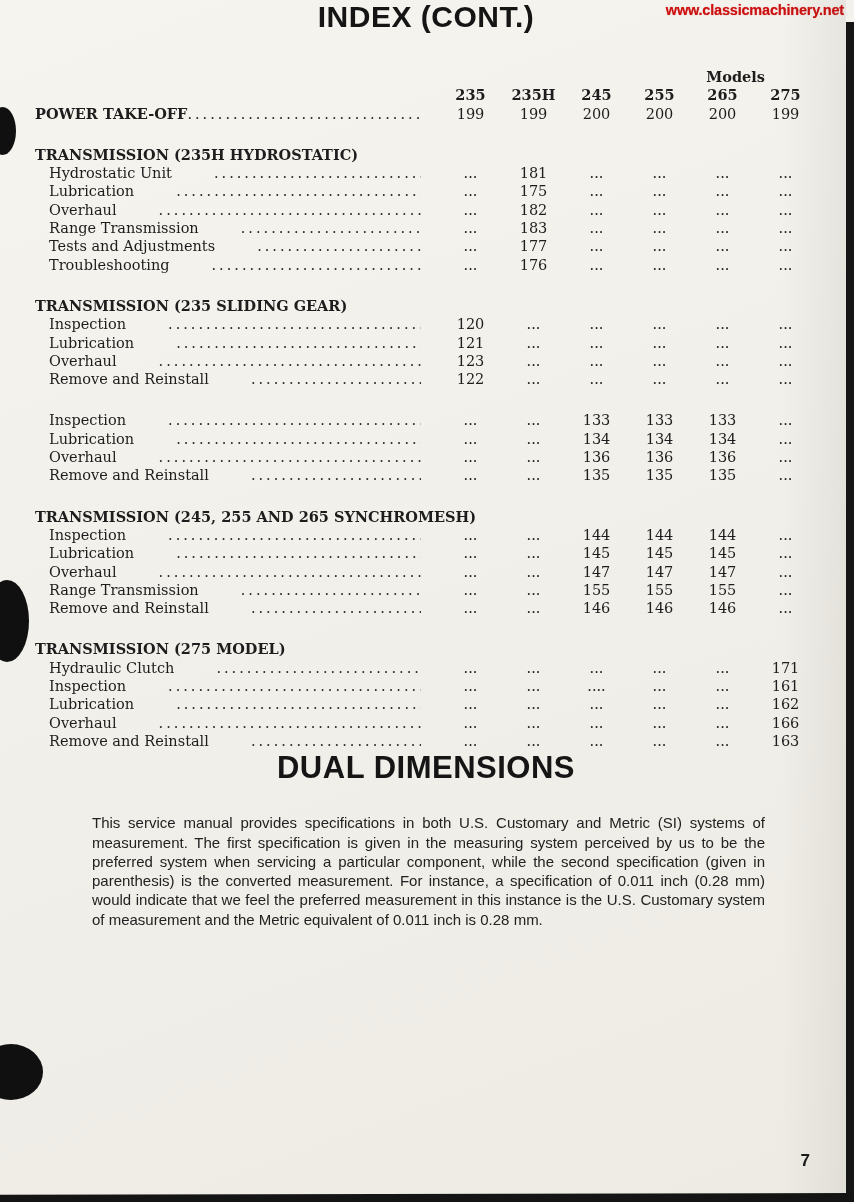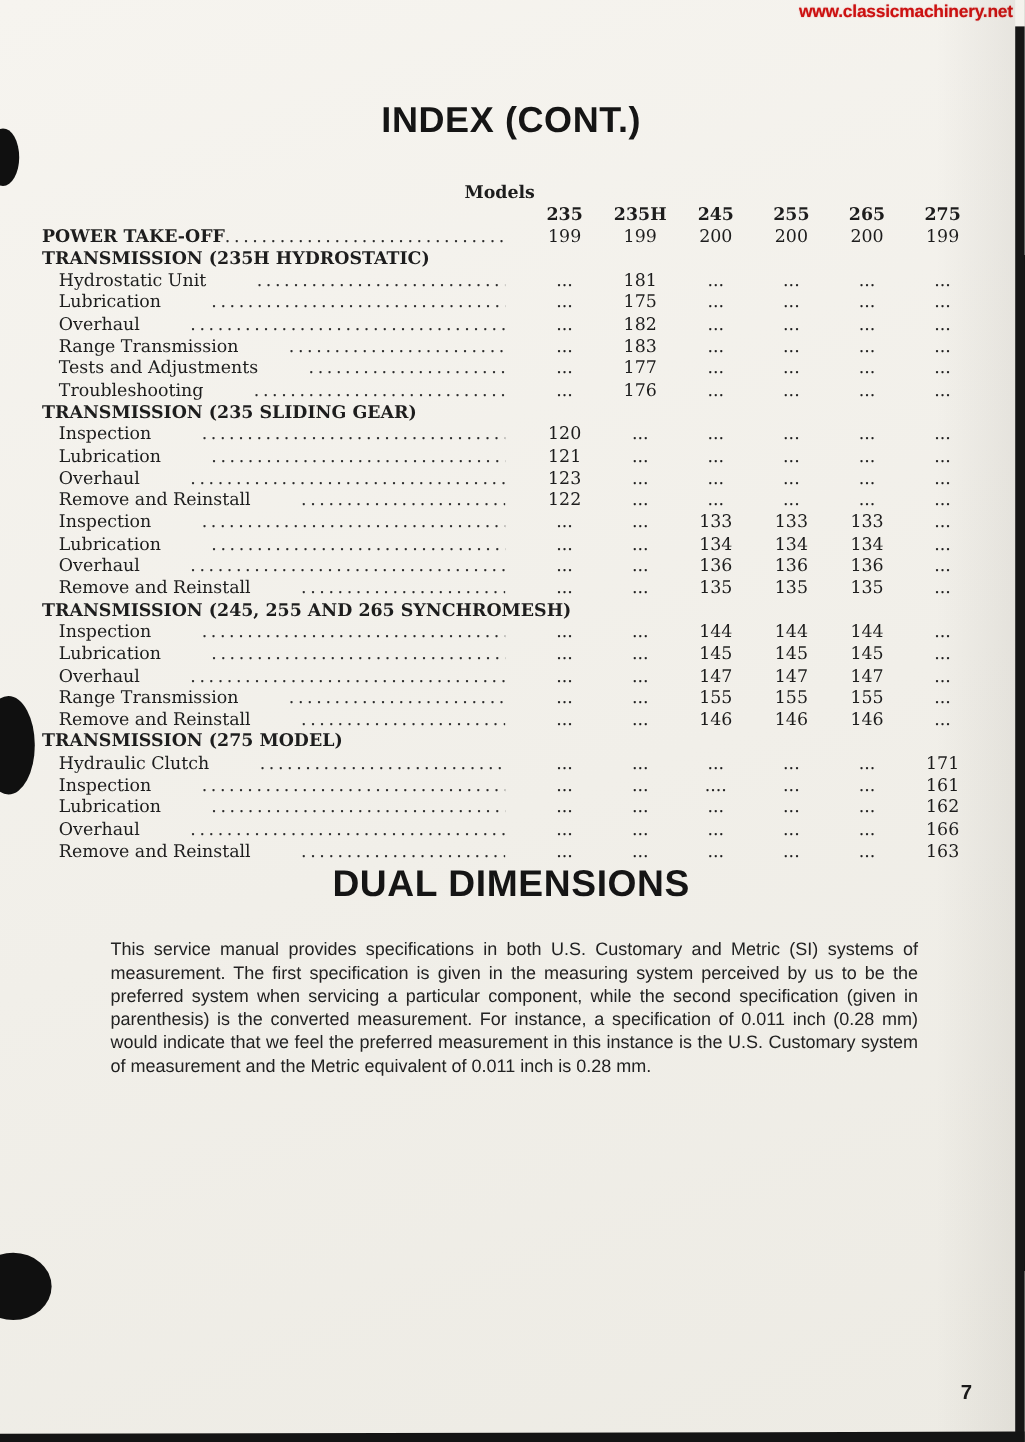--- a/index.html
+++ b/index.html
@@ -38,53 +38,52 @@
   }
   .blob { position: absolute; background: #101010; border-radius: 50%; }
   .blob-1 { left: -11px; top: 107px;  width: 27px; height: 48px; }
   .blob-2 { left: -15px; top: 580px;  width: 44px; height: 82px; }
   .blob-3 { left: -21px; top: 1044px; width: 64px; height: 56px; }
 
   
   .content { position: absolute; left: 35px; top: 0; width: 782px; }
 
   .page-title {
-    margin-top: 84px;
     text-align: center;
     font-family: "Liberation Sans", sans-serif;
     font-weight: 700; font-size: 30px; letter-spacing: 0.5px;
     color: #151515;
   }
 
   .index-table {
     margin-top: 34px;
     font-size: 14.5px; line-height: 18.3px;
   }
   .grid-row {
     display: grid;
     grid-template-columns: 404px repeat(6, 63px);
     align-items: baseline;
   }
   .models-label {
     grid-column: 2 / 8;
-    text-align: left;
+    text-align: right;
     transform: translateX(-52px);
     font-weight: 700;
   }
   .col-head { text-align: center; font-weight: 700; }
   .val-cell { text-align: center; }
   .row-label { display: flex; overflow: hidden; padding-right: 18px; text-align: center; }
   .row-label .lbl { white-space: nowrap; }
   .leader { flex: 1; overflow: hidden; white-space: nowrap; }
   .leader::before {
     content: "........................................................................................";
     letter-spacing: 3px; color: #2a2a2a;
   }
   .top-row .lbl { font-weight: 700; }
-  .section { }
+  .section { margin-top: 23px; }
   .section-title { font-weight: 700; }
   .section .row-label { padding-left: 14px; gap: 42px; }
 
   .dual-title {
     text-align: center;
     font-family: "Liberation Sans", sans-serif;
     font-weight: 700; font-size: 31px; letter-spacing: 0.5px;
     color: #151515;
   }
   .dual-body {

